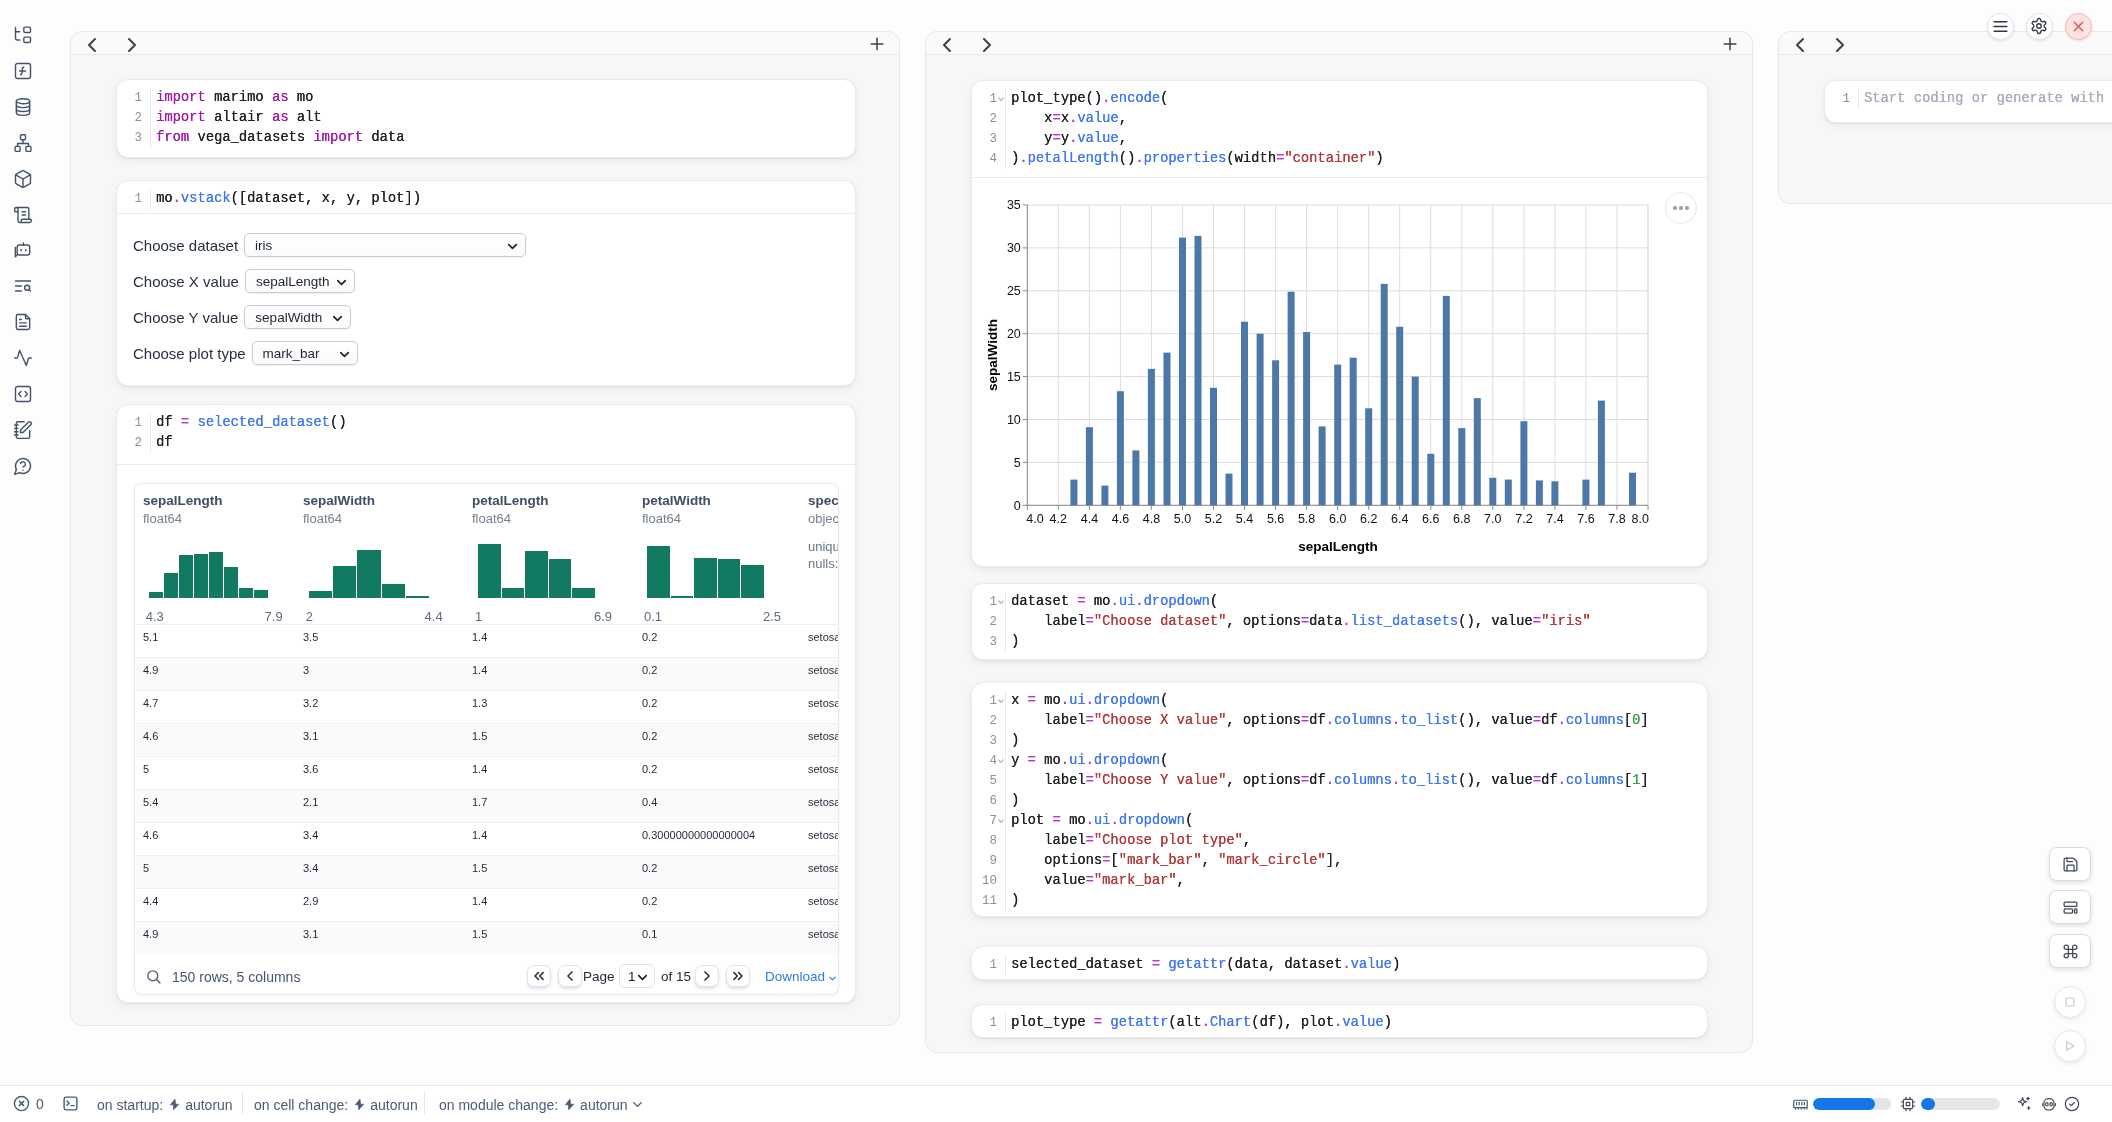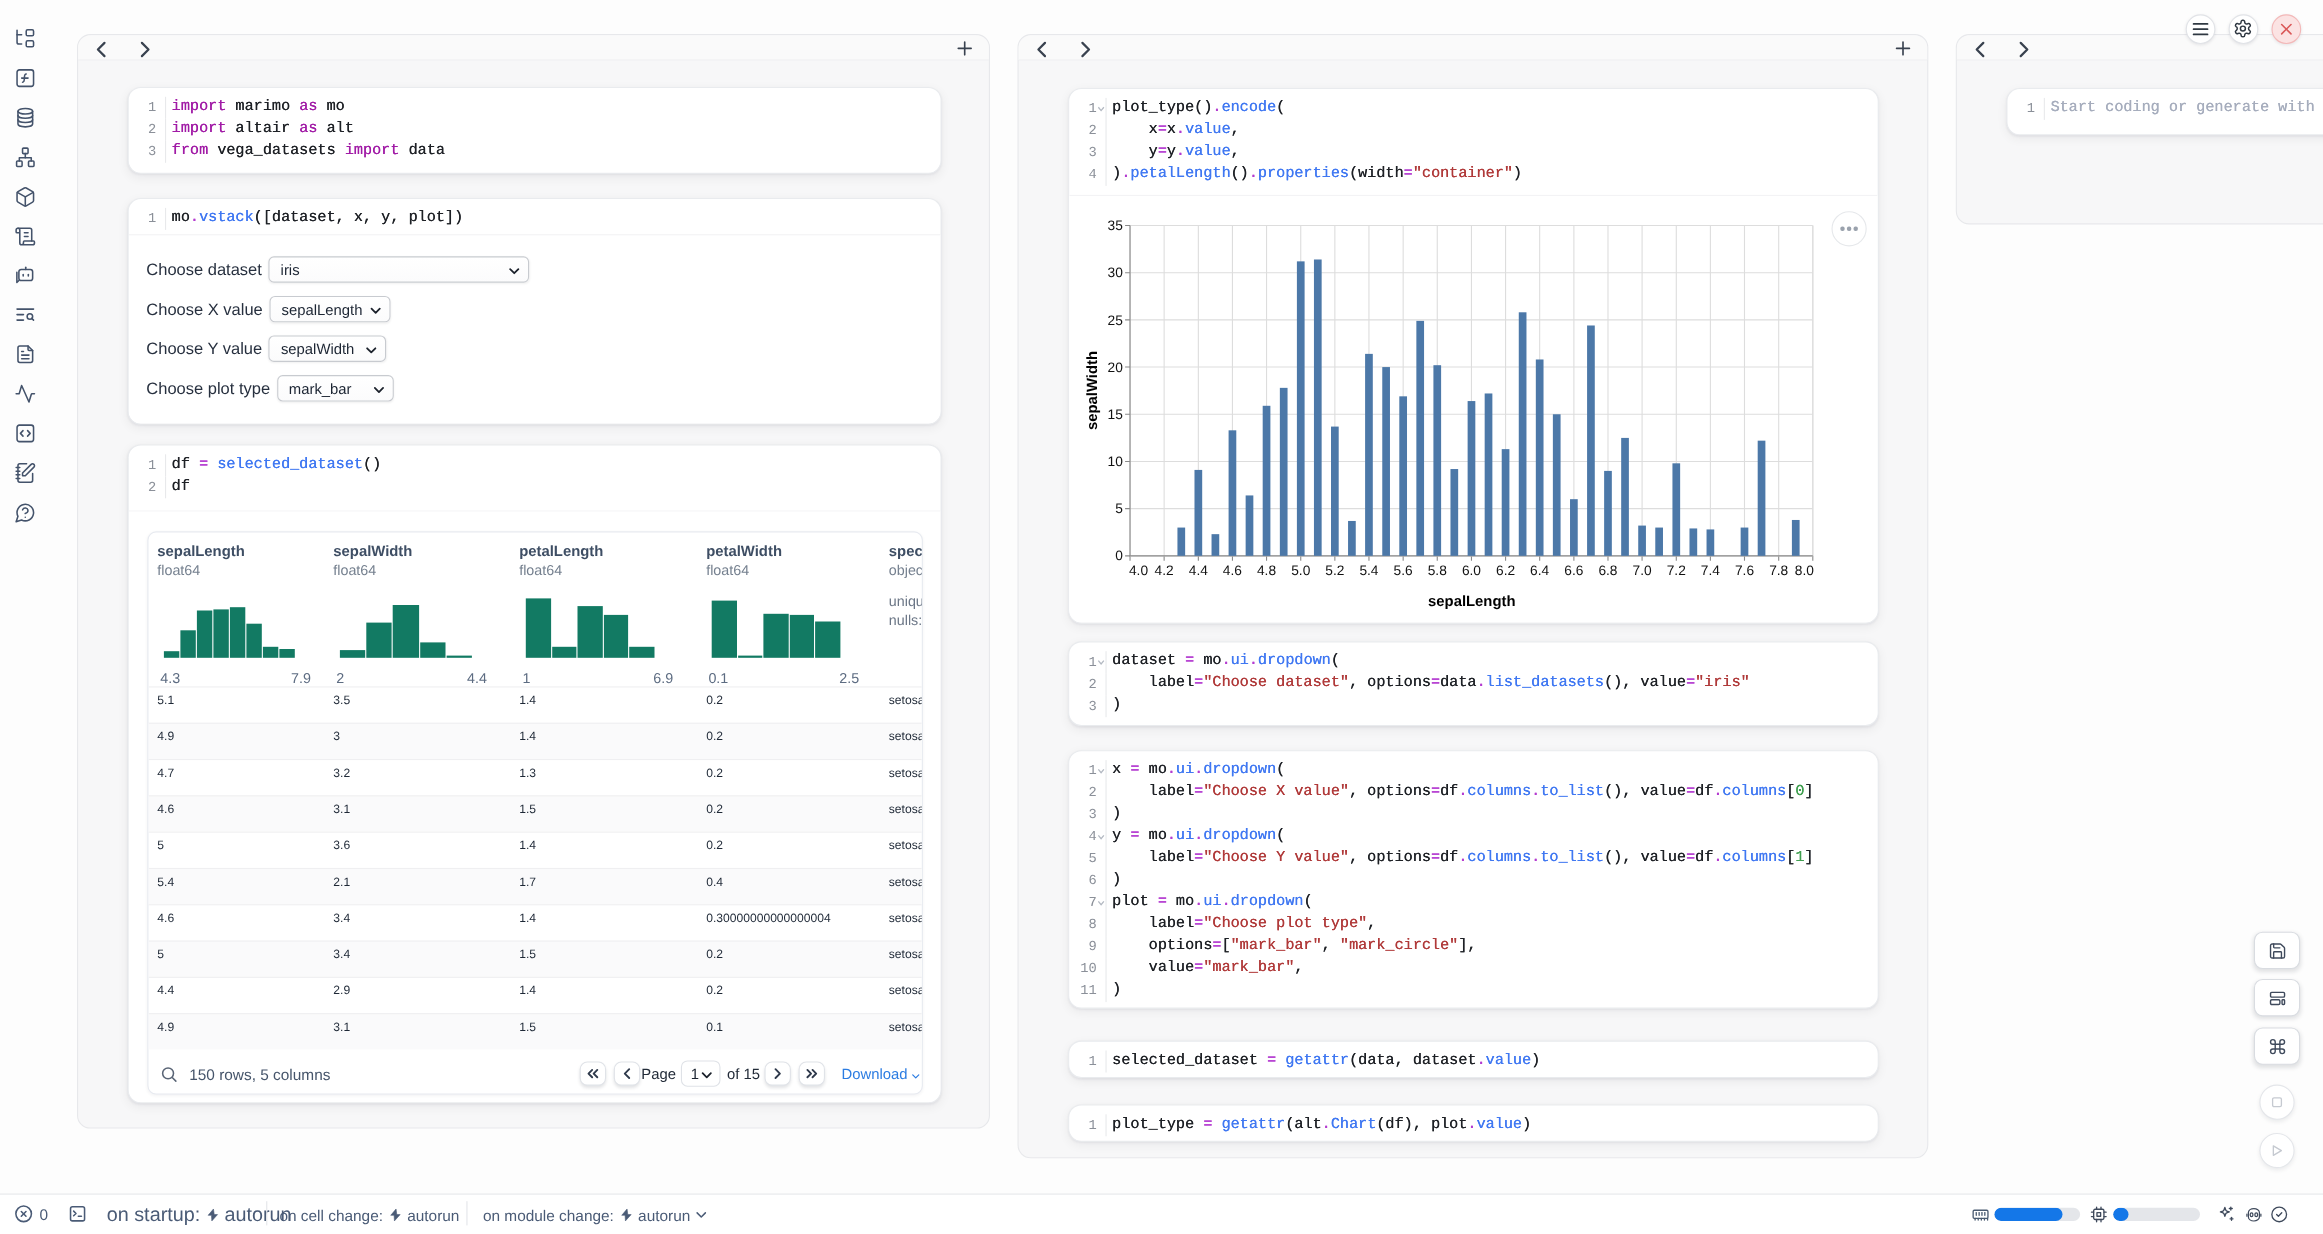--- a/index.html
+++ b/index.html
@@ -139,21 +139,21 @@
       <div class="code">
         <div class="cl">
           <span class="ln">1</span>
           <span class="fd"></span>
           <span class="sc">mo<span class="o">.</span><span class="f">vstack</span>([dataset,&nbsp;x,&nbsp;y,&nbsp;plot])</span>
         </div>
       </div>
       <div class="out" style="top:32px">
         <div class="drow" style="top:19px">
           <span class="dlab">Choose dataset</span>
-          <span class="dsel" style="width:237px">
+          <span class="dsel" style="width:282px">
             <span>iris</span>
             <span class="dch"><svg width="15" height="15" viewBox="0 0 24 24" fill="none" stroke="#1c222c" stroke-width="2.6" stroke-linecap="round" stroke-linejoin="round">
                 <path d="M6 9l6 6 6-6"></path>
               </svg></span>
           </span>
         </div>
         <div class="drow" style="top:55px">
           <span class="dlab">Choose X value</span>
           <span class="dsel" style="width:110px">
             <span>sepalLength</span>
@@ -731,21 +731,21 @@
         <circle cx="12" cy="12" r="10"></circle>
         <path d="M15 9l-6 6"></path>
         <path d="M9 9l6 6"></path>
       </svg></span>
     <span style="position:absolute;left:36px;top:10px;font-size:14px;color:#4a5b76">0</span>
     <span style="position:absolute;left:62px;top:9px"><svg width="17" height="17" viewBox="0 0 24 24" fill="none" stroke="#4a5b76" stroke-width="2" stroke-linecap="round" stroke-linejoin="round">
         <rect x="3" y="3" width="18" height="18" rx="2.5"></rect>
         <path d="M7 8.5l3 3-3 3"></path>
         <path d="M13 15h4"></path>
       </svg></span>
-    <span style="position:absolute;left:97px;top:0;height:37px;display:flex;align-items:center;gap:4.5px;font-size:18px;color:#4a5b76">
+    <span style="position:absolute;left:97px;top:0;height:37px;display:flex;align-items:center;gap:4.5px;font-size:14px;color:#4a5b76">
       <span>on startup:</span>
       <svg width="13" height="15" viewBox="0 0 24 24" fill="#4a5b76" stroke="#4a5b76" stroke-width="1" stroke-linejoin="round">
         <path d="M13 2L4.1 12.6h5.6L10.3 22 19.9 11.4h-5.6z"></path>
       </svg>
       <span>autorun</span>
     </span>
     <span style="position:absolute;left:242px;top:6px;width:1px;height:22px;background:#e3e5e9"></span>
     <span style="position:absolute;left:254px;top:0;height:37px;display:flex;align-items:center;gap:4.5px;font-size:14px;color:#4a5b76">
       <span>on cell change:</span>
       <svg width="13" height="15" viewBox="0 0 24 24" fill="#4a5b76" stroke="#4a5b76" stroke-width="1" stroke-linejoin="round">

